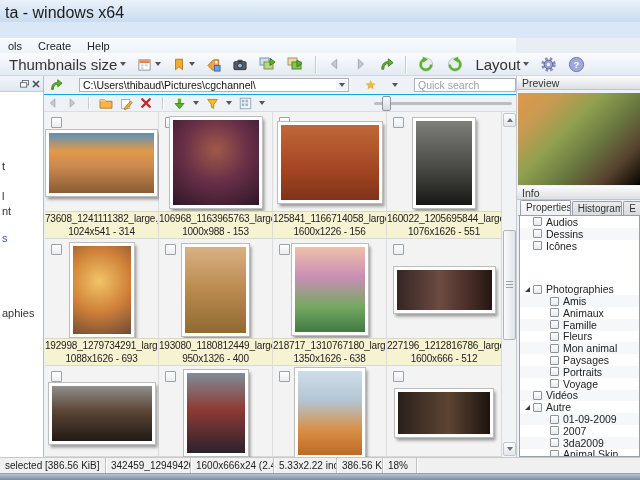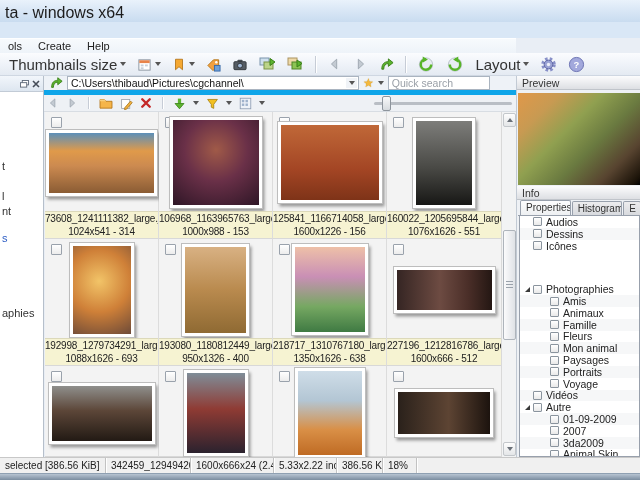--- a/index.html
+++ b/index.html
@@ -26,21 +26,21 @@
   svg { display:block; }
 
   
   .dock { position:absolute; left:0; top:76px; width:44px; height:381px; background:#fff; border-right:1px solid #b6bfca; }
   .dock-hdr { position:absolute; left:0; top:0; width:100%; height:16px;
     background:linear-gradient(180deg,#f2f6fb,#dde6f0); border-bottom:1px solid #c2cbd6;
     display:flex; justify-content:flex-end; align-items:center; gap:3px; padding-right:3px; }
   .dock-frag { position:absolute; left:2px; font-size:11px; color:#333; white-space:nowrap; }
 
   
-  .addr-band { position:absolute; left:44px; top:76px; width:472px; height:19px; background:#eef2f7; border-bottom:5px solid #0ea5e9; display:flex; align-items:center; gap:4px; padding-left:5px; }
+  .addr-band { position:absolute; left:44px; top:76px; width:472px; height:19px; background:#eef2f7; border-bottom:1px solid #0ea5e9; display:flex; align-items:center; gap:16px; padding-left:5px; }
   .addr-input { position:relative; width:292px; height:14px; background:#fff; border:1px solid #aab4c0; font-size:10.5px; line-height:12px; padding:0 12px 0 3px; color:#111; overflow:hidden; white-space:nowrap; }
   .addr-drop { position:absolute; right:1px; top:1px; width:11px; height:10px; display:flex; align-items:center; justify-content:center; background:#f0f3f7; }
   .qsearch { width:102px; height:14px; background:#fff; border:1px solid #aab4c0; font-size:10.5px; padding:0 3px; color:#999; }
   .qsearch::placeholder { color:#9aa0a8; }
 
   .tools-row { position:absolute; left:44px; top:95px; width:472px; height:17px; background:#eef1f5; border-bottom:1px solid #d8dde3; display:flex; align-items:center; gap:7px; padding-left:3px; }
   .slider { position:absolute; left:330px; top:7px; width:138px; height:3px; background:#b9bec5; border-radius:2px; }
   .slider .sthumb { position:absolute; left:8px; top:-6px; width:9px; height:15px; background:linear-gradient(180deg,#f8f9fa,#d6dade); border:1px solid #8d949c; border-radius:2px; }
 
   

